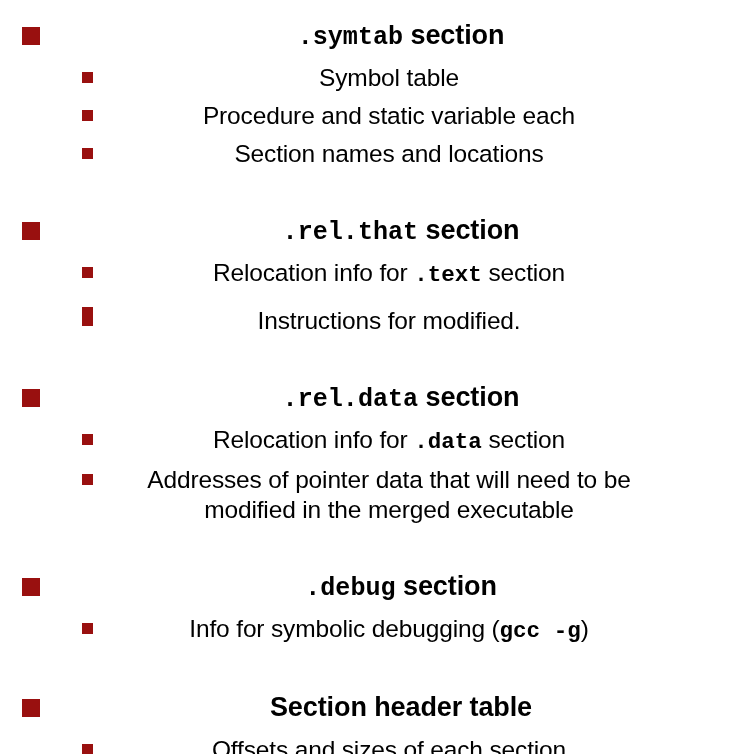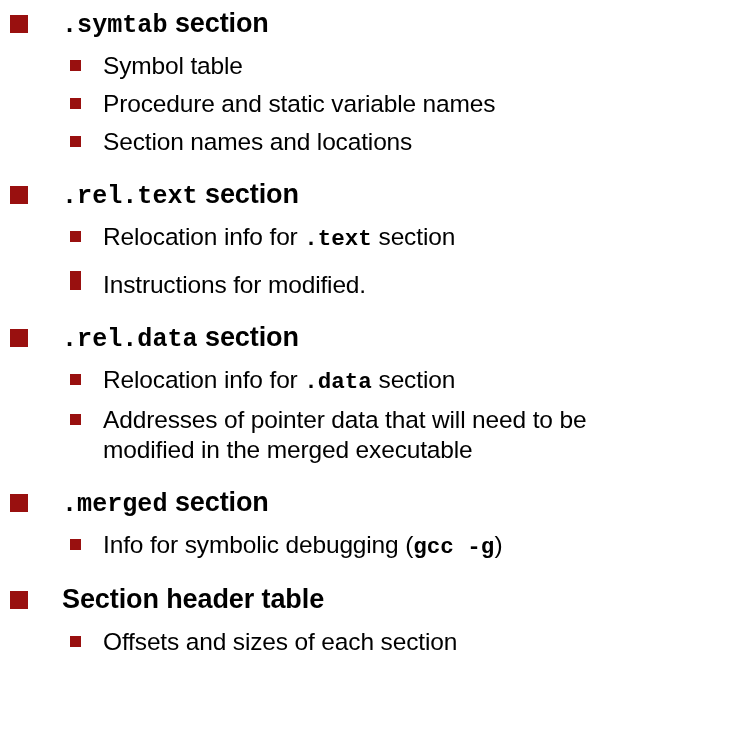--- a/index.html
+++ b/index.html
@@ -20,21 +20,22 @@
     position: relative;
     width: 740px;
     height: 754px;
     box-sizing: border-box;
     padding: 0;
   }
 
   
   .group {
     position: relative;
-    margin: 0;
+    margin: 12px;
+    text-align: center;
   }
 
   
   .l1 {
     position: relative;
     padding-left: 62px;
     font-size: 27px;
     font-weight: bold;
     line-height: 34px;
     letter-spacing: -0.1px;
@@ -102,35 +103,35 @@
       <span class="code">.symtab</span><span> section</span>
     </div>
     <div class="sp-sub"></div>
     <div class="l2">
       <span class="bullet" style="background: rgb(153, 16, 15);"></span>
       <span class="txt">Symbol table</span>
     </div>
     <div class="sp-sub"></div>
     <div class="l2">
       <span class="bullet" style="background: rgb(153, 16, 15);"></span>
-      <span class="txt">Procedure and static variable names</span>
+      <span class="txt">Procedure and static variable each</span>
     </div>
     <div class="sp-sub"></div>
     <div class="l2">
       <span class="bullet" style="background: rgb(153, 16, 15);"></span>
       <span class="txt">Section names and locations</span>
     </div>
   </div>
 
   <div class="sp-sec"></div>
 
   <div class="group">
     <div class="l1">
       <span class="bullet" style="background: rgb(153, 16, 15);"></span>
-      <span class="code">.rel.text</span><span> section</span>
+      <span class="code">.rel.that</span><span> section</span>
     </div>
     <div class="sp-sub"></div>
     <div class="l2">
       <span class="bullet" style="background: rgb(153, 16, 15);"></span>
       <span class="txt"><span>Relocation info for </span><span class="code">.text</span><span> section</span></span>
     </div>
     <div class="sp-sub"></div>
     <div class="l2">
       <span class="bullet" style="background: rgb(153, 16, 15);"></span>
     </div>
@@ -158,21 +159,21 @@
       <span class="bullet" style="background: rgb(153, 16, 15);"></span>
       <span class="txt">Addresses of pointer data that will need to be modified in the merged executable</span>
     </div>
   </div>
 
   <div class="sp-sec"></div>
 
   <div class="group">
     <div class="l1">
       <span class="bullet" style="background: rgb(153, 16, 15);"></span>
-      <span class="code">.merged</span><span> section</span>
+      <span class="code">.debug</span><span> section</span>
     </div>
     <div class="sp-sub"></div>
     <div class="l2">
       <span class="bullet" style="background: rgb(153, 16, 15);"></span>
       <span class="txt"><span>Info for symbolic debugging (</span><span class="code">gcc  -g</span><span>)</span></span>
     </div>
   </div>
 
   <div class="sp-sec"></div>
 

